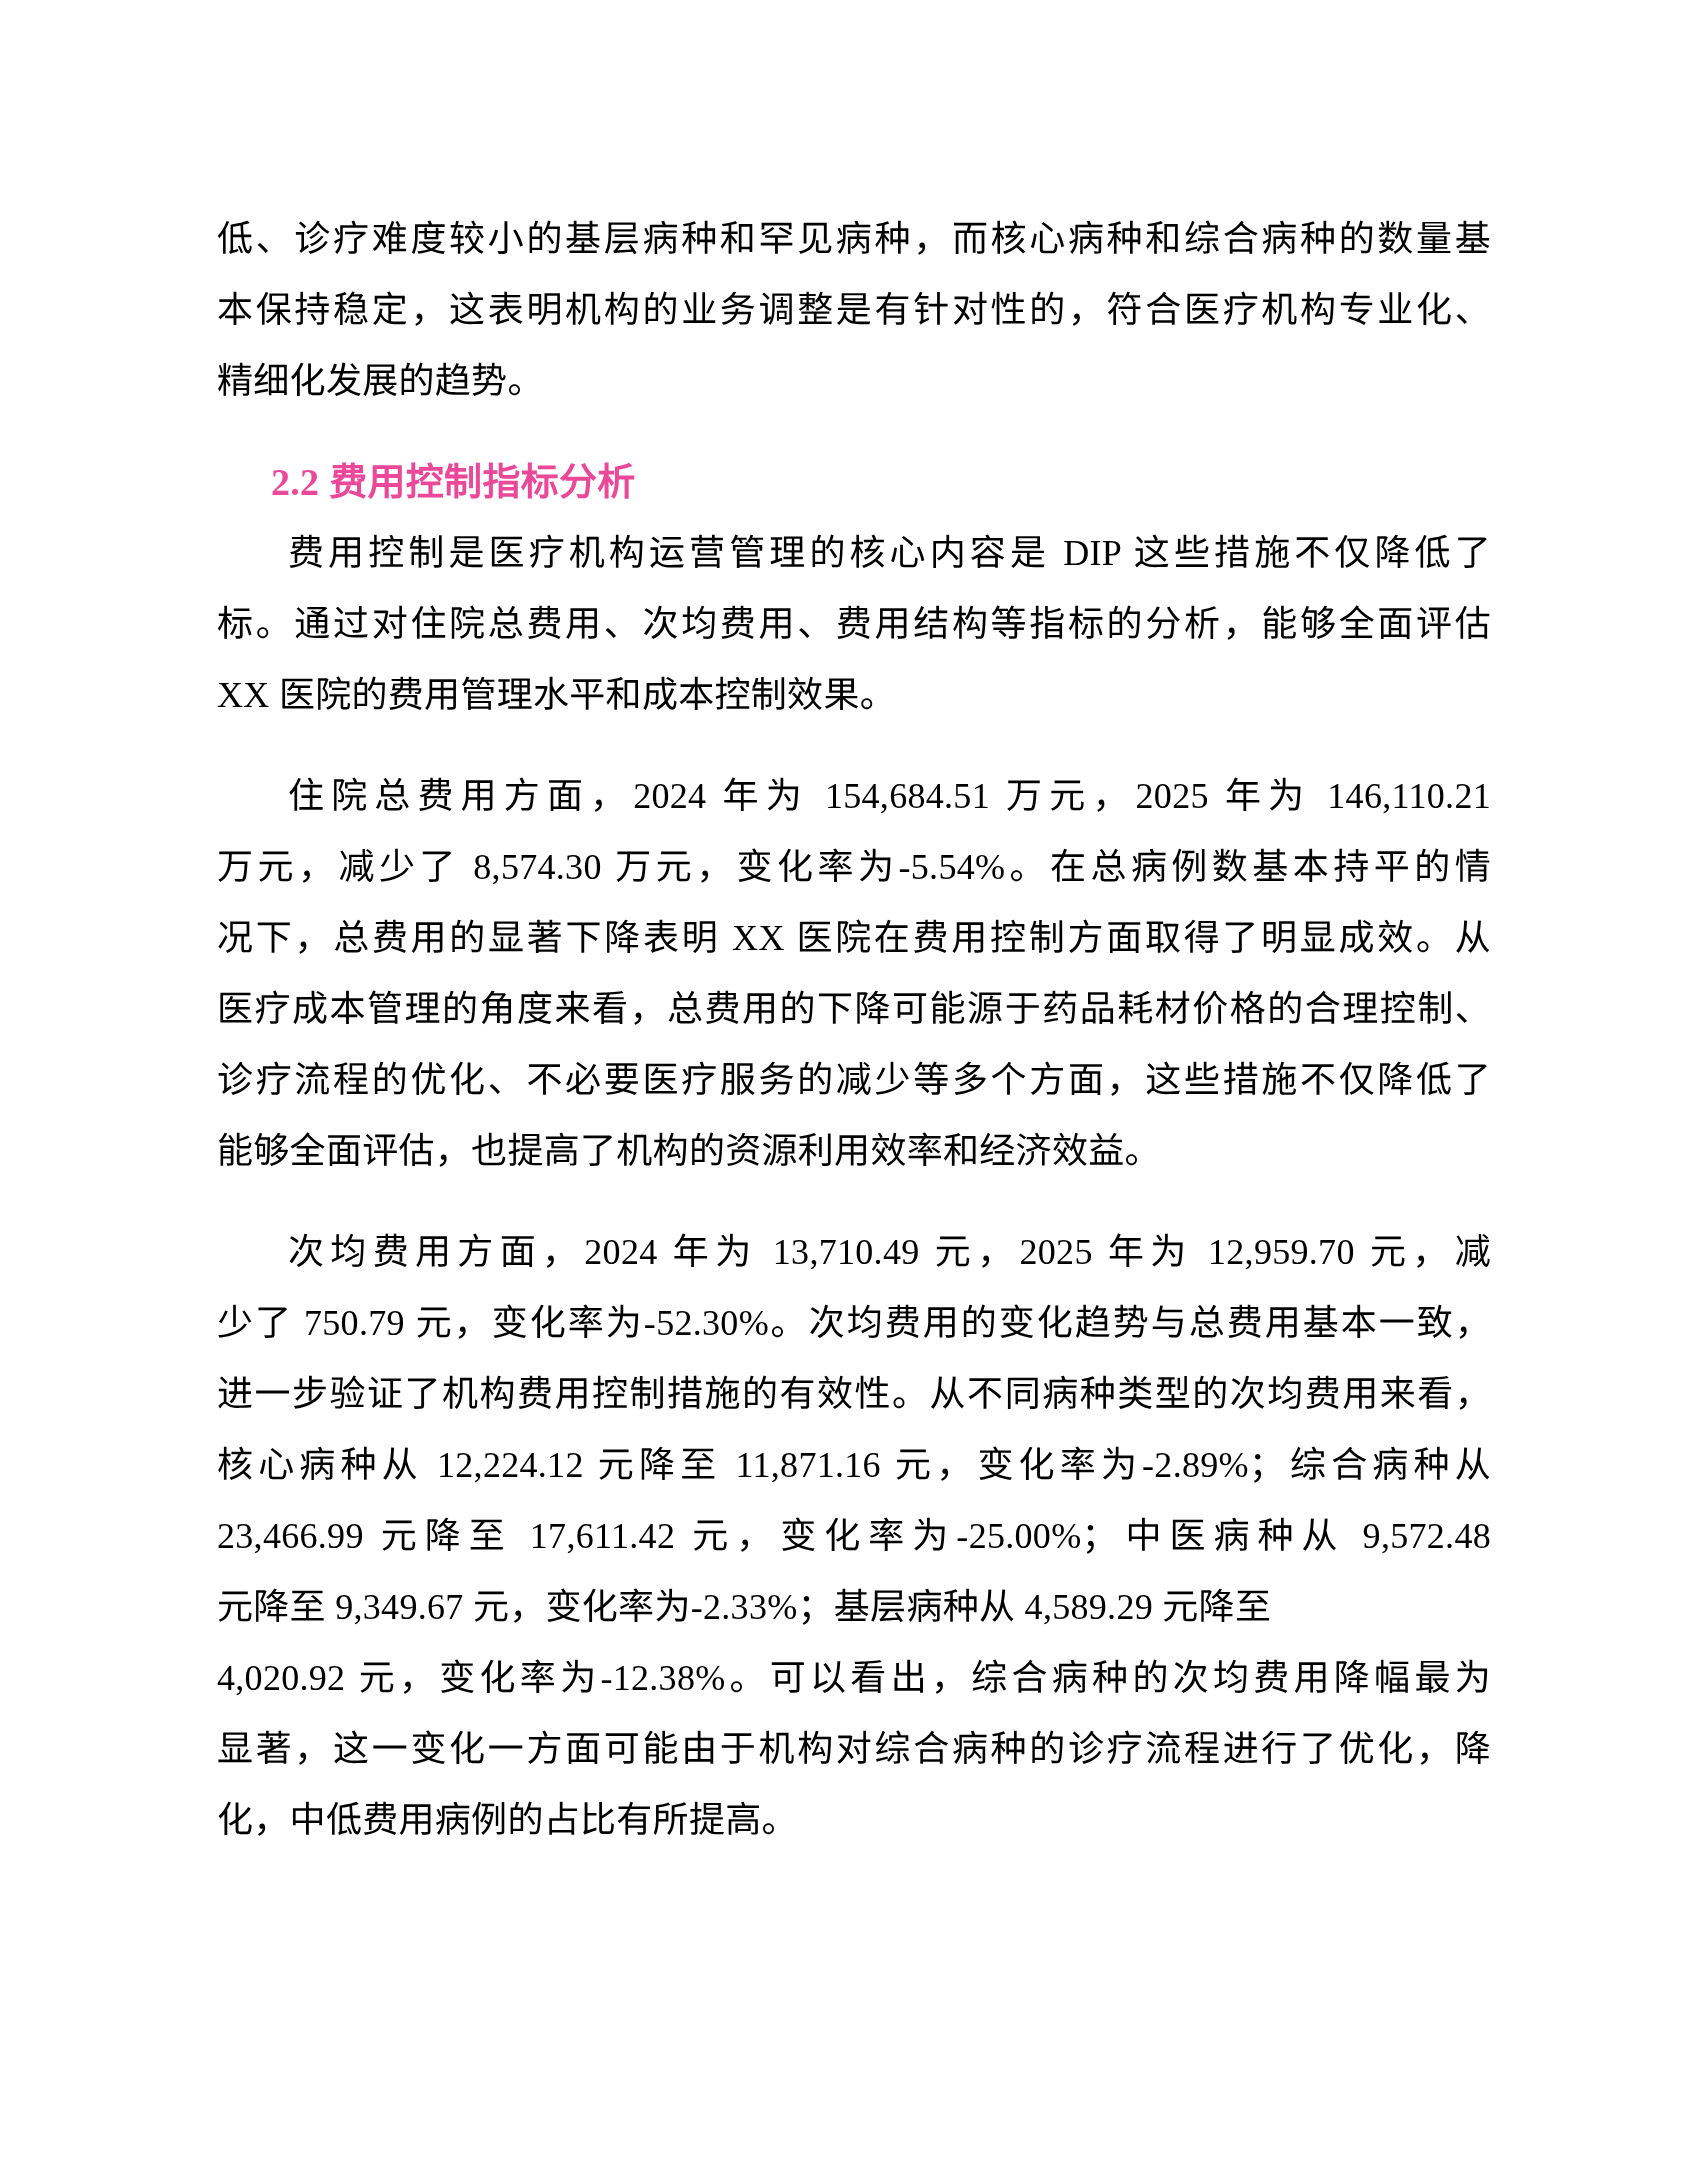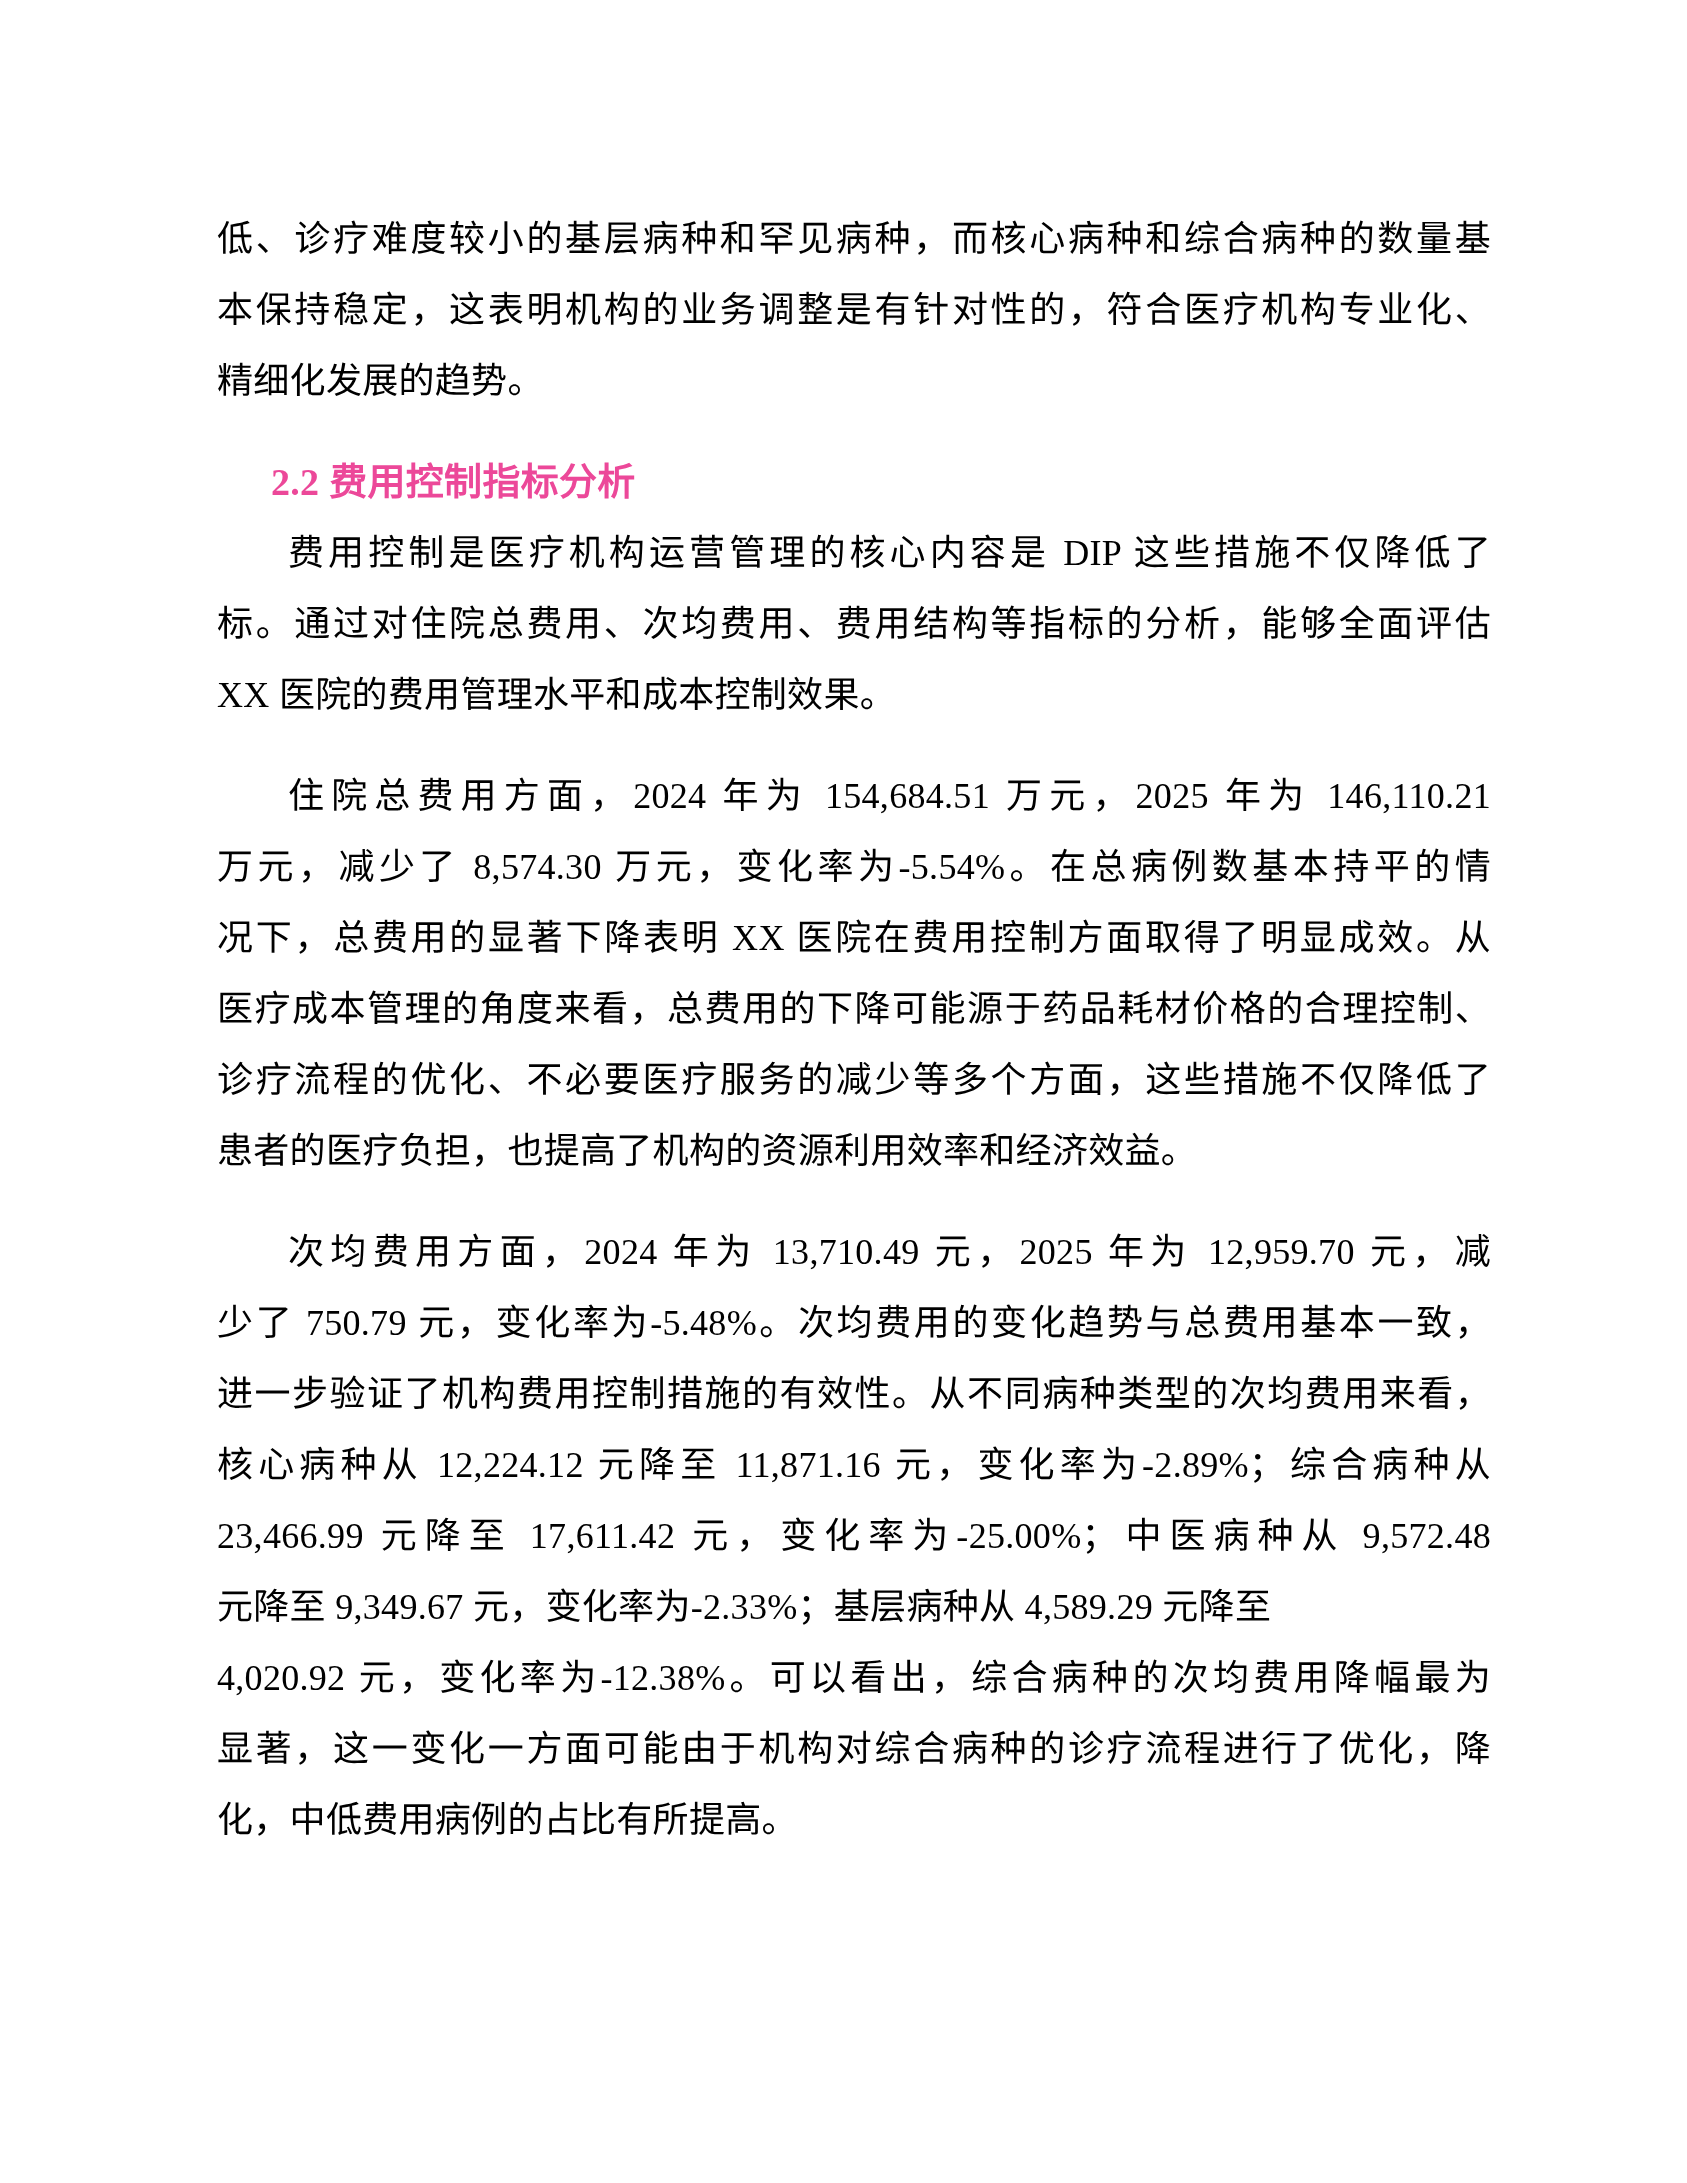--- a/index.html
+++ b/index.html
@@ -70,26 +70,26 @@
     <div class="line fill">标。通过对住院总费用、次均费用、费用结构等指标的分析，能够全面评估</div>
     <div class="line last">XX 医院的费用管理水平和成本控制效果。</div>
   </div>
 
   <div class="para">
     <div class="line fill indent">住院总费用方面，2024 年为 154,684.51 万元，2025 年为 146,110.21</div>
     <div class="line fill">万元，减少了 8,574.30 万元，变化率为-5.54%。在总病例数基本持平的情</div>
     <div class="line fill">况下，总费用的显著下降表明 XX 医院在费用控制方面取得了明显成效。从</div>
     <div class="line fill">医疗成本管理的角度来看，总费用的下降可能源于药品耗材价格的合理控制、</div>
     <div class="line fill">诊疗流程的优化、不必要医疗服务的减少等多个方面，这些措施不仅降低了</div>
-    <div class="line last">患者的医疗负担，也提高了机构的资源利用效率和经济效益。</div>
+    <div class="line last">能够全面评估，也提高了机构的资源利用效率和经济效益。</div>
   </div>
 
   <div class="para">
     <div class="line fill indent">次均费用方面，2024 年为 13,710.49 元，2025 年为 12,959.70 元，减</div>
-    <div class="line fill">少了 750.79 元，变化率为-5.48%。次均费用的变化趋势与总费用基本一致，</div>
+    <div class="line fill">少了 750.79 元，变化率为-52.30%。次均费用的变化趋势与总费用基本一致，</div>
     <div class="line fill">进一步验证了机构费用控制措施的有效性。从不同病种类型的次均费用来看，</div>
     <div class="line fill">核心病种从 12,224.12 元降至 11,871.16 元，变化率为-2.89%；综合病种从</div>
     <div class="line fill">23,466.99 元降至 17,611.42 元，变化率为-25.00%；中医病种从 9,572.48</div>
     <div class="line last">元降至 9,349.67 元，变化率为-2.33%；基层病种从 4,589.29 元降至</div>
     <div class="line fill">4,020.92 元，变化率为-12.38%。可以看出，综合病种的次均费用降幅最为</div>
     <div class="line fill">显著，这一变化一方面可能由于机构对综合病种的诊疗流程进行了优化，降</div>
     <div class="line last">化，中低费用病例的占比有所提高。</div>
   </div>
 
 </div>

